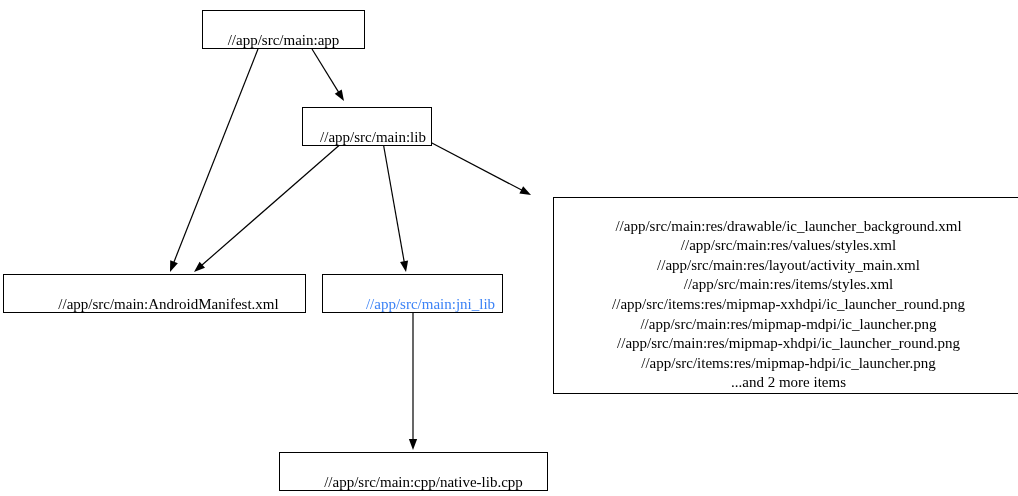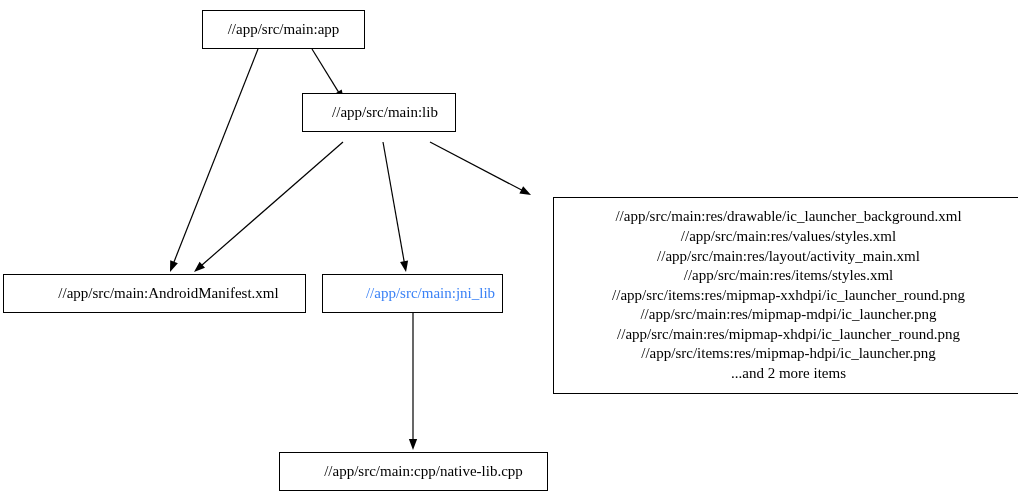--- a/index.html
+++ b/index.html
@@ -23,21 +23,21 @@
     width: 1018px;
     height: 496px;
     pointer-events: none;
   }
   .node {
     position: absolute;
     box-sizing: border-box;
     border: 1px solid #000000;
     background: #ffffff;
     display: flex;
-    align-items: center;
+    align-items: flex-end;
     justify-content: center;
     text-align: center;
     color: #000000;
     font-size: 15px;
     line-height: 1;
     white-space: nowrap;
   }
   .node.multiline {
     white-space: normal;
     line-height: 19.6px;
@@ -74,21 +74,21 @@
       <line x1="413" y1="313" x2="413" y2="440.5" stroke="#000000" stroke-width="1.2"></line>
       <polygon points="413,450 408.9,439 417.1,439" fill="#000000"></polygon>
     </svg>
 
   <div id="node-layer">
       <div class="node" style="left: 202px; top: 10px; width: 163px; height: 39px; border-color: rgb(0, 0, 0); color: rgb(0, 0, 0);">
         <span class="node-label">
           <span class="node-label-line">//app/src/main:app</span>
         </span>
       </div>
-      <div class="node" style="left: 302px; top: 93px; width: 154px; height: 39px; border-color: rgb(0, 0, 0); color: rgb(0, 0, 0); padding-left: 12px;">
+      <div class="node" style="left: 302px; top: 107px; width: 130px; height: 39px; border-color: rgb(0, 0, 0); color: rgb(0, 0, 0); padding-left: 12px;">
         <span class="node-label">
           <span class="node-label-line">//app/src/main:lib</span>
         </span>
       </div>
       <div class="node" style="left: 3px; top: 274px; width: 303px; height: 39px; border-color: rgb(0, 0, 0); color: rgb(0, 0, 0); padding-left: 28px;">
         <span class="node-label">
           <span class="node-label-line">//app/src/main:AndroidManifest.xml</span>
         </span>
       </div>
       <div class="node" style="left: 322px; top: 274px; width: 181px; height: 39px; border-color: rgb(0, 0, 0); color: #3b82f6; padding-left: 36px;">

